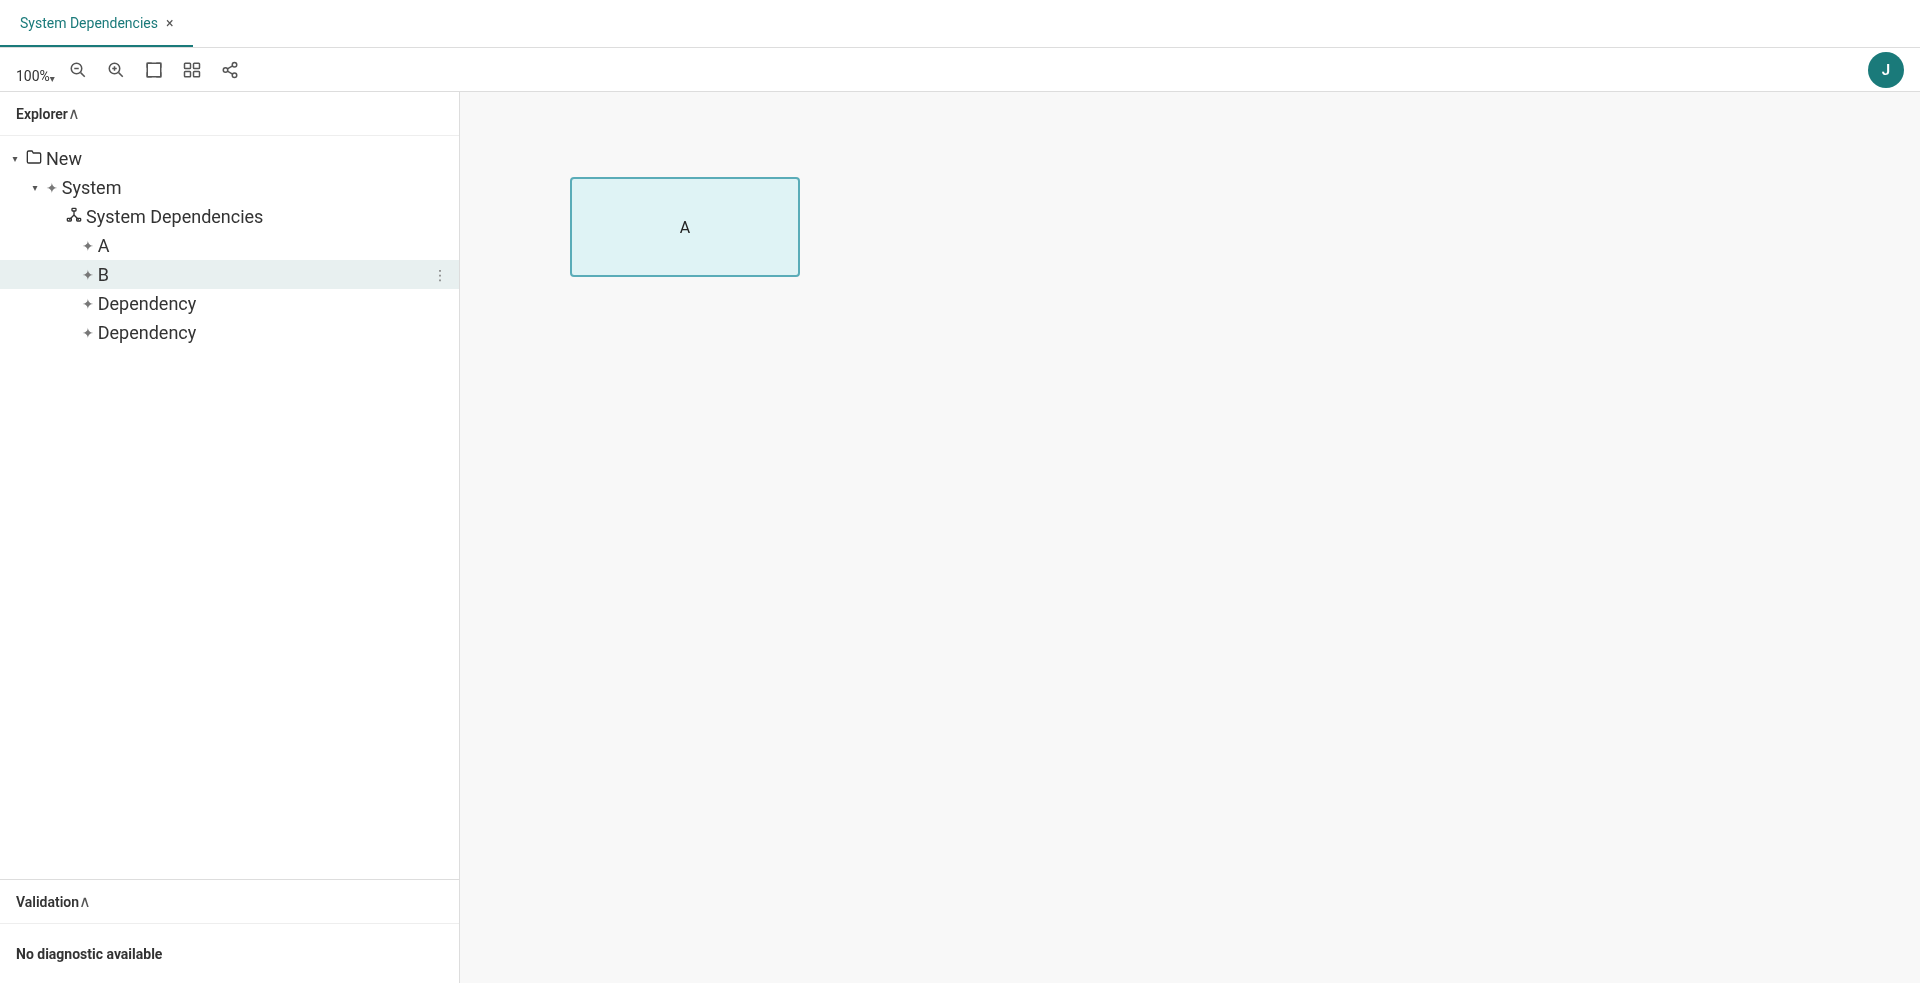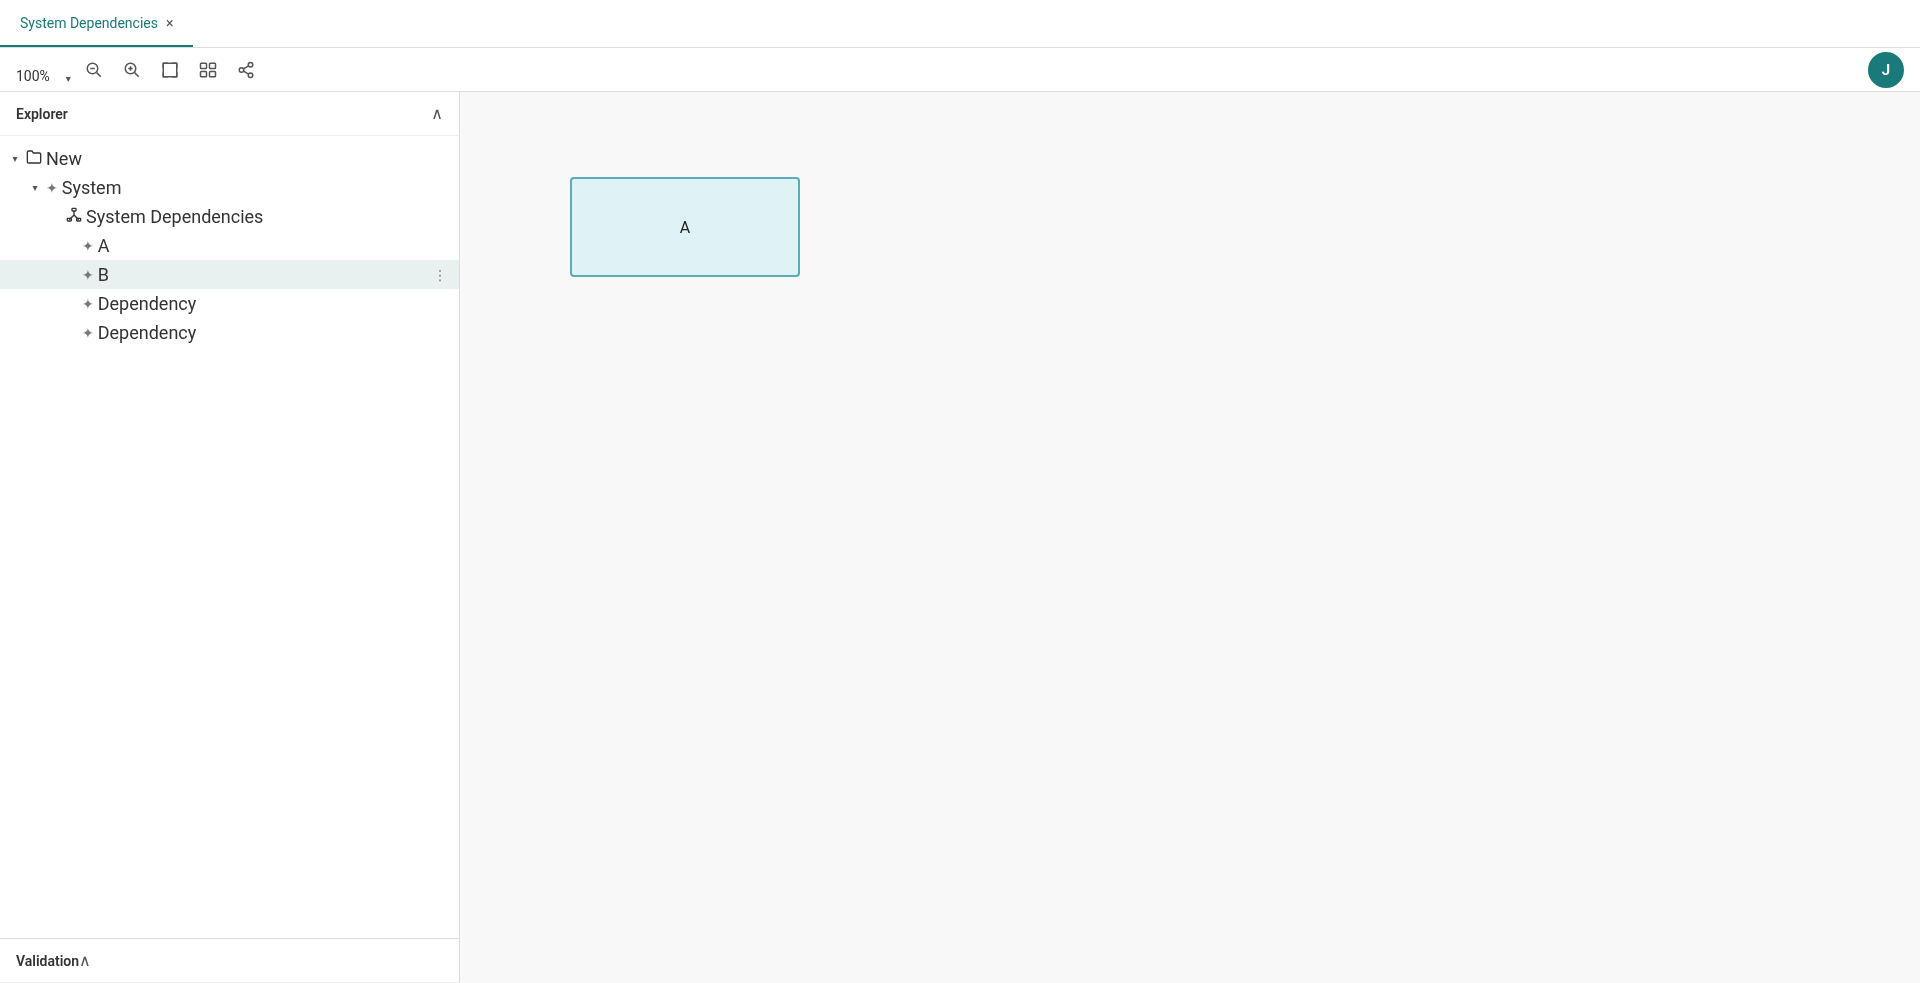--- a/index.html
+++ b/index.html
@@ -49,21 +49,21 @@
       border-bottom: 1px solid #ddd;
       height: 44px;
       padding: 0 16px;
       gap: 8px;
       flex-shrink: 0;
     }
 
     .toolbar-zoom {
       display: flex;
       align-items: flex-end;
-      gap: 16px;
+      gap: 0;
       font-size: 14px;
       color: #333;
       margin-top: 13px;
     }
 
     .toolbar-btn {
       background: none;
       border: none;
       cursor: pointer;
       padding: 4px 6px;
@@ -111,21 +111,21 @@
     .sidebar-section {
       flex: 1;
       display: flex;
       flex-direction: column;
       overflow: hidden;
     }
 
     .sidebar-header {
       display: flex;
       align-items: center;
-      justify-content: space-between;
+      justify-content: flex-start;
       padding: 12px 16px;
       border-bottom: 1px solid #eee;
     }
 
     .sidebar-header-title {
       font-size: 14px;
       font-weight: 600;
       color: #333;
     }
 
@@ -393,20 +393,23 @@
         </div>
 
       </div>
     </div>
 
     <div class="validation-section">
       <div class="validation-header">
         <span class="validation-title">Validation</span>
         <button class="collapse-btn">∧</button>
       </div>
+      <div class="validation-body">
+        <span class="no-diagnostic">No diagnostic available</span>
+      </div>
     </div>
   </div>
 
   <div class="canvas-area">
     <div class="node-box" style="left: 110px; top: 85px; width: 230px; height: 100px;">
       <span>A</span>
     </div>
   </div>
 
 </div>

